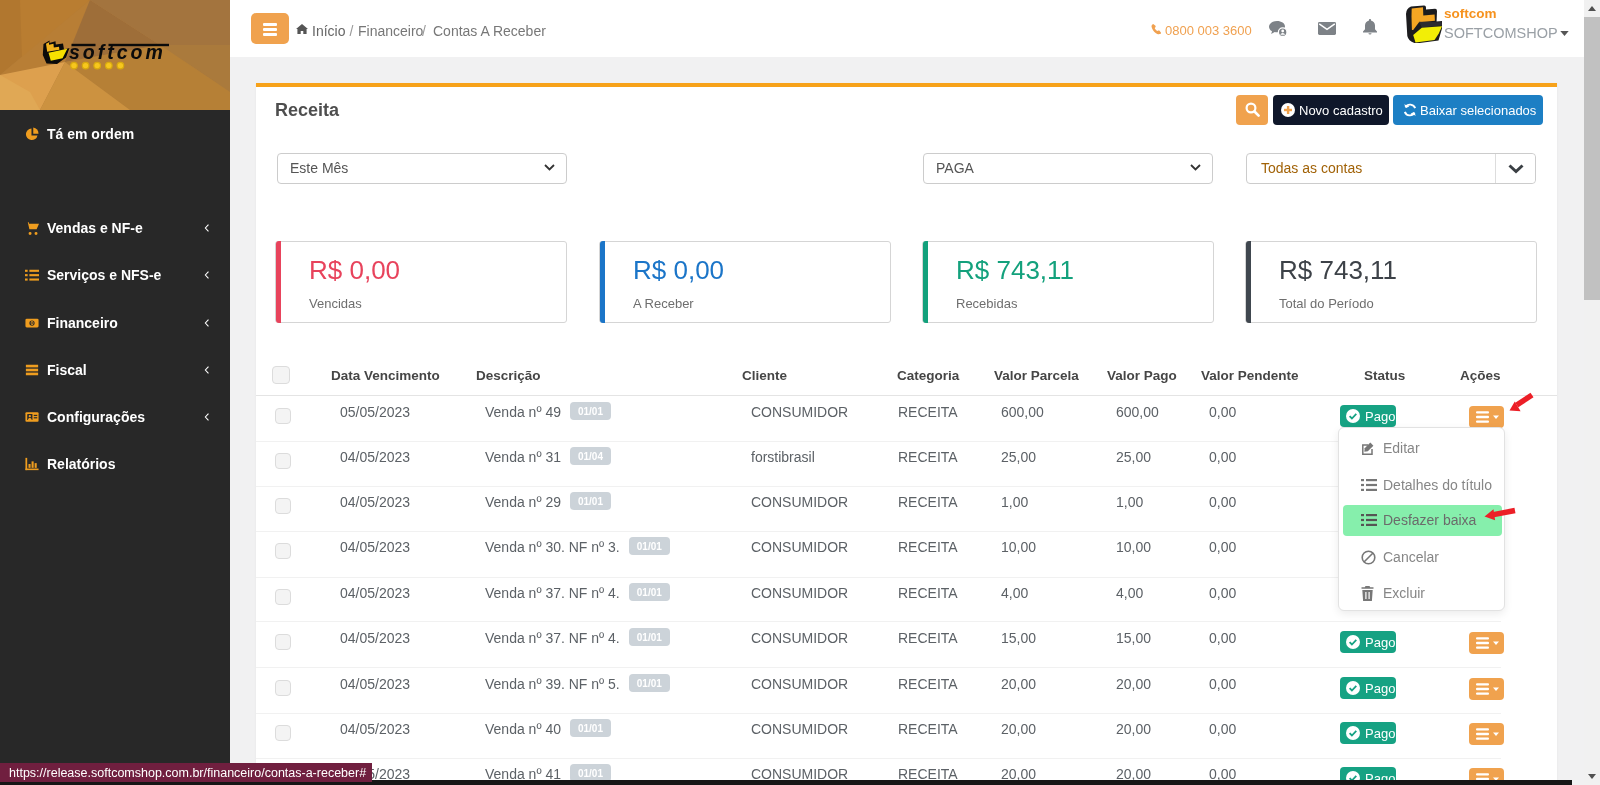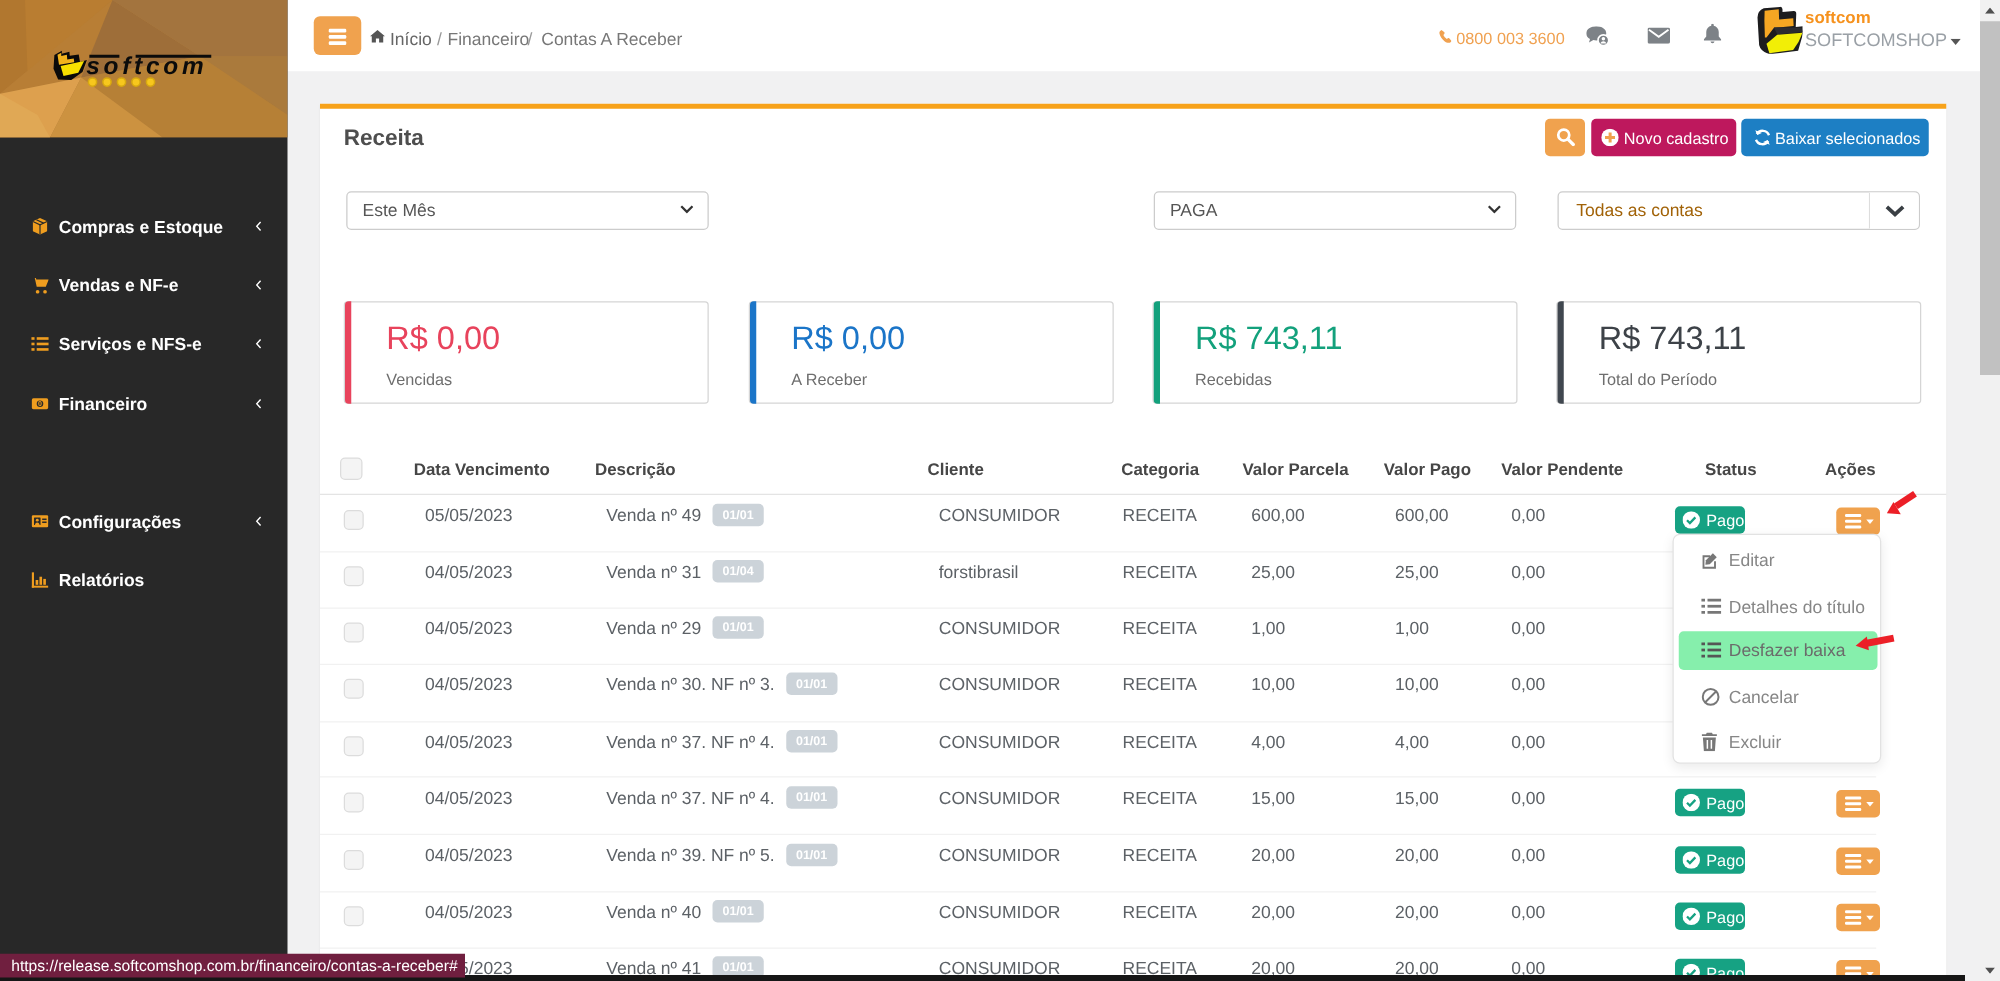--- a/index.html
+++ b/index.html
@@ -107,21 +107,21 @@
 </div>
 <div id="content" class="abs" style="left:230px;top:57px;width:1354px;height:728px;background:#f1f1f2;"></div>
 <div id="box" class="abs">
   <span class="abs" style="left:19px;top:13px;font-size:18px;font-weight:bold;color:#4e4e4e;">Receita</span>
   <div class="btn" style="left:980px;top:8px;width:32px;background:#f0a24e;">
     <svg style="margin-top:7px;" width="15" height="15" viewBox="0 0 15 15">
         <circle cx="6" cy="6" r="4.4" fill="none" stroke="#fff" stroke-width="2.2"></circle>
         <line x1="9.5" y1="9.5" x2="13.6" y2="13.6" stroke="#fff" stroke-width="2.6" stroke-linecap="round"></line>
       </svg>
   </div>
-  <div class="btn" style="left:1017px;top:8px;width:116px;background:#be185d;">
+  <div class="btn" style="left:1017px;top:8px;width:116px;background:#0f172a;">
     <svg style="position:absolute;left:8px;top:8px;" width="14" height="14" viewBox="0 0 14 14">
         <circle cx="7" cy="7" r="7" fill="#fff"></circle>
         <rect x="5.9" y="3" width="2.4" height="8" fill="#f0a24e"></rect>
         <rect x="3" y="5.8" width="8" height="2.4" fill="#f0a24e"></rect>
       </svg>
     <span style="position:absolute;left:26px;top:8px;">Novo cadastro</span>
   </div>
   <div class="btn" style="left:1137px;top:8px;width:150px;background:#1d7fc4;">
     <svg style="position:absolute;left:10px;top:8px;" width="14" height="14" viewBox="0 0 14 14">
         <g stroke="#fff" stroke-width="1.9" fill="none">
@@ -384,33 +384,26 @@
 
       <g fill="#f7c71d" stroke="#d8a90f" stroke-width="1.2">
         <circle cx="74" cy="65.6" r="3.3"></circle>
         <circle cx="85.6" cy="65.6" r="3.3"></circle>
         <circle cx="97.2" cy="65.6" r="3.3"></circle>
         <circle cx="108.8" cy="65.6" r="3.3"></circle>
         <circle cx="120.4" cy="65.6" r="3.3"></circle>
       </g>
     </svg>
   </div>
-  <div class="menu-item" style="top:157.35px;">
-    <svg class="mi-ico" viewBox="0 0 16 16">
-        <path fill="#ef9d1f" d="M8 0.5l6.5 3v9L8 15.5l-6.5-3v-9L8 0.5z"></path>
-        <g stroke="#2a2a2a" stroke-width="1.1" fill="none">
-          <path d="M1.5 3.7L8 6.6l6.5-2.9"></path>
-          <path d="M8 6.6V15.2"></path>
-          <path d="M4.7 2.1l6.6 3"></path>
-        </g>
-      </svg>
-    <span class="mi-txt">Compras e Estoque</span>
-    <svg class="mi-ar" viewBox="0 0 8 12">
-        <path d="M6.5 1L2 6l4.5 5" stroke="#fff" stroke-width="1.6" fill="none"></path>
-      </svg>
+  <div class="menu-item" style="top:110.1px;">
+    <svg class="mi-ico" viewBox="0 0 16 16">
+        <path fill="#ef9d1f" d="M7.4 1.6a6.7 6.7 0 1 0 6.9 8.1H7.4z"></path>
+        <path fill="#ef9d1f" d="M9.4 0.6a6.7 6.7 0 0 1 6 7.1h-6z"></path>
+      </svg>
+    <span class="mi-txt">Tá em ordem</span>
   </div>
   <div class="menu-item" style="top:204.6px;">
     <svg class="mi-ico" viewBox="0 0 16 16">
         <path fill="#ef9d1f" d="M0 1.5h3.2L5 9.5h8.3L16 3H4.6l-.3-1.5H0zm5.8 11a1.7 1.7 0 1 1 0 3.4 1.7 1.7 0 0 1 0-3.4zm6.8 0a1.7 1.7 0 1 1 0 3.4 1.7 1.7 0 0 1 0-3.4z"></path>
       </svg>
     <span class="mi-txt">Vendas e NF-e</span>
     <svg class="mi-ar" viewBox="0 0 8 12">
         <path d="M6.5 1L2 6l4.5 5" stroke="#fff" stroke-width="1.6" fill="none"></path>
       </svg>
   </div>
@@ -430,20 +423,33 @@
         <path d="M6.5 1L2 6l4.5 5" stroke="#fff" stroke-width="1.6" fill="none"></path>
       </svg>
   </div>
   <div class="menu-item" style="top:299.1px;">
     <svg class="mi-ico" viewBox="0 0 16 16">
         <rect x="0.5" y="3" width="15" height="10" rx="1.5" fill="#ef9d1f"></rect>
         <circle cx="8" cy="8" r="3" fill="#2a2a2a"></circle>
         <text x="8" y="10.3" font-size="6.5" font-weight="bold" text-anchor="middle" fill="#ef9d1f">0</text>
       </svg>
     <span class="mi-txt">Financeiro</span>
+    <svg class="mi-ar" viewBox="0 0 8 12">
+        <path d="M6.5 1L2 6l4.5 5" stroke="#fff" stroke-width="1.6" fill="none"></path>
+      </svg>
+  </div>
+  <div class="menu-item" style="top:346.35px;">
+    <svg class="mi-ico" viewBox="0 0 16 16">
+        <g fill="#ef9d1f">
+          <rect x="1" y="2" width="14" height="3"></rect>
+          <rect x="1" y="6.5" width="14" height="3"></rect>
+          <rect x="1" y="11" width="14" height="3"></rect>
+        </g>
+      </svg>
+    <span class="mi-txt">Fiscal</span>
     <svg class="mi-ar" viewBox="0 0 8 12">
         <path d="M6.5 1L2 6l4.5 5" stroke="#fff" stroke-width="1.6" fill="none"></path>
       </svg>
   </div>
   <div class="menu-item" style="top:393.6px;">
     <svg class="mi-ico" viewBox="0 0 16 16">
         <rect x="0.5" y="2.5" width="15" height="11" rx="1.2" fill="#ef9d1f"></rect>
         <rect x="2.5" y="4.5" width="6" height="7" rx="0.5" fill="#2a2a2a"></rect>
         <circle cx="5.5" cy="7" r="1.3" fill="#ef9d1f"></circle>
         <path d="M3.3 11.5c.4-1.6 1.2-2.3 2.2-2.3s1.8.7 2.2 2.3z" fill="#ef9d1f"></path>

